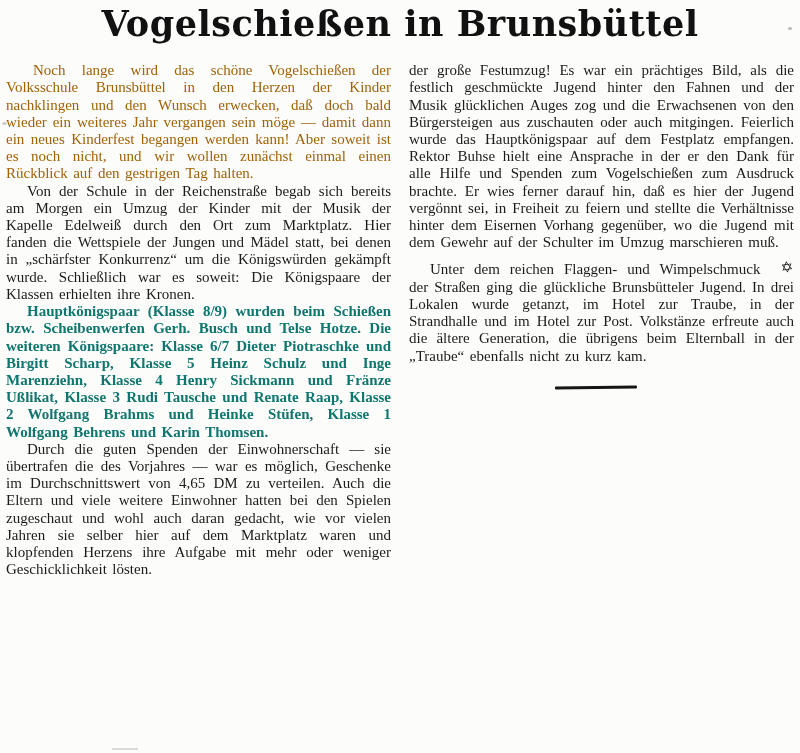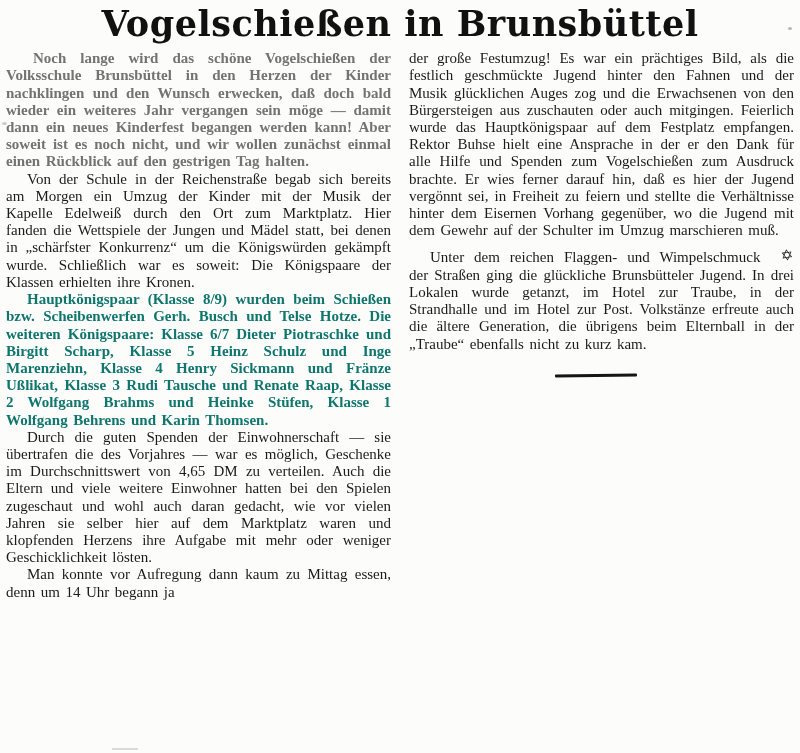--- a/index.html
+++ b/index.html
@@ -11,21 +11,21 @@
     position: relative;
     width: 800px;
     height: 753px;
     margin: 0 auto;
     background: #fcfcfa;
     color: #161616;
     overflow: hidden;
     font-family: "Liberation Serif", "DejaVu Serif", serif;
   }
   .headline {
-    margin: 4px 0 6px 0;
+    margin: 4px 0 18px 0;
     text-align: center;
     font-family: "DejaVu Serif", "Liberation Serif", serif;
     font-weight: 700;
     font-size: 35px;
     line-height: 1.15;
     letter-spacing: 0.5px;
     color: #111;
   }
   .columns {
     display: flex;
@@ -40,23 +40,23 @@
   .col p {
     margin: 0;
     font-size: 15px;
     line-height: 17.2px;
     text-align: justify;
     text-indent: 1.4em;
     word-spacing: 0.12em;
     color: #1b1b1b;
   }
   .col p.lead {
-    font-weight: 700;
+    font-weight: 400;
     text-indent: 1.8em;
-    color: #737373;
+    color: #a16207;
   }
   .col p.semibold {
     font-weight: 700;
     color: #0f766e;
   }
   .col p.no-indent {
     text-indent: 0;
   }
   .col p.spaced-before {
     margin-top: 10px;
@@ -93,21 +93,20 @@
 
   <h1 class="headline">Vogelschießen in Brunsbüttel</h1>
 
   <div class="columns">
 
     <div class="col">
       <p class="lead">Noch lange wird das schöne Vogelschießen der Volksschule Brunsbüttel in den Herzen der Kinder nachklingen und den Wunsch erwecken, daß doch bald wieder ein weiteres Jahr vergangen sein möge — damit dann ein neues Kinderfest begangen werden kann! Aber soweit ist es noch nicht, und wir wollen zunächst einmal einen Rückblick auf den gestrigen Tag halten.</p>
       <p>Von der Schule in der Reichenstraße begab sich bereits am Morgen ein Umzug der Kinder mit der Musik der Kapelle Edelweiß durch den Ort zum Marktplatz. Hier fanden die Wettspiele der Jungen und Mädel statt, bei denen in „schärfster Konkurrenz“ um die Königswürden gekämpft wurde. Schließlich war es soweit: Die Königspaare der Klassen erhielten ihre Kronen.</p>
       <p class="semibold">Hauptkönigspaar (Klasse 8/9) wurden beim Schießen bzw. Scheibenwerfen Gerh. Busch und Telse Hotze. Die weiteren Königspaare: Klasse 6/7 Dieter Piotraschke und Birgitt Scharp, Klasse 5 Heinz Schulz und Inge Marenziehn, Klasse 4 Henry Sickmann und Fränze Ußlikat, Klasse 3 Rudi Tausche und Renate Raap, Klasse 2 Wolfgang Brahms und Heinke Stüfen, Klasse 1 Wolfgang Behrens und Karin Thomsen.</p>
       <p>Durch die guten Spenden der Einwohnerschaft — sie übertrafen die des Vorjahres — war es möglich, Geschenke im Durchschnittswert von 4,65 DM zu verteilen. Auch die Eltern und viele weitere Einwohner hatten bei den Spielen zugeschaut und wohl auch daran gedacht, wie vor vielen Jahren sie selber hier auf dem Marktplatz waren und klopfenden Herzens ihre Aufgabe mit mehr oder weniger Geschicklichkeit lösten.</p>
-      <p>Man konnte vor Aufregung dann kaum zu Mittag essen, denn um 14 Uhr begann ja</p>
     </div>
 
     <div class="col">
       <p class="no-indent">der große Festumzug! Es war ein prächtiges Bild, als die festlich geschmückte Jugend hinter den Fahnen und der Musik glücklichen Auges zog und die Erwachsenen von den Bürgersteigen aus zuschauten oder auch mitgingen. Feierlich wurde das Hauptkönigspaar auf dem Festplatz empfangen. Rektor Buhse hielt eine Ansprache in der er den Dank für alle Hilfe und Spenden zum Vogelschießen zum Ausdruck brachte. Er wies ferner darauf hin, daß es hier der Jugend vergönnt sei, in Freiheit zu feiern und stellte die Verhältnisse hinter dem Eisernen Vorhang gegenüber, wo die Jugend mit dem Gewehr auf der Schulter im Umzug marschieren muß.</p>
       <p class="spaced-before"><span class="end-star">✡</span><span>Unter dem reichen Flaggen- und Wimpelschmuck der Straßen ging die glückliche Brunsbütteler Jugend. In drei Lokalen wurde getanzt, im Hotel zur Traube, in der Strandhalle und im Hotel zur Post. Volkstänze erfreute auch die ältere Generation, die übrigens beim Elternball in der „Traube“ ebenfalls nicht zu kurz kam.</span></p>
       <div class="end-rule"></div>
     </div>
 
   </div>
 

